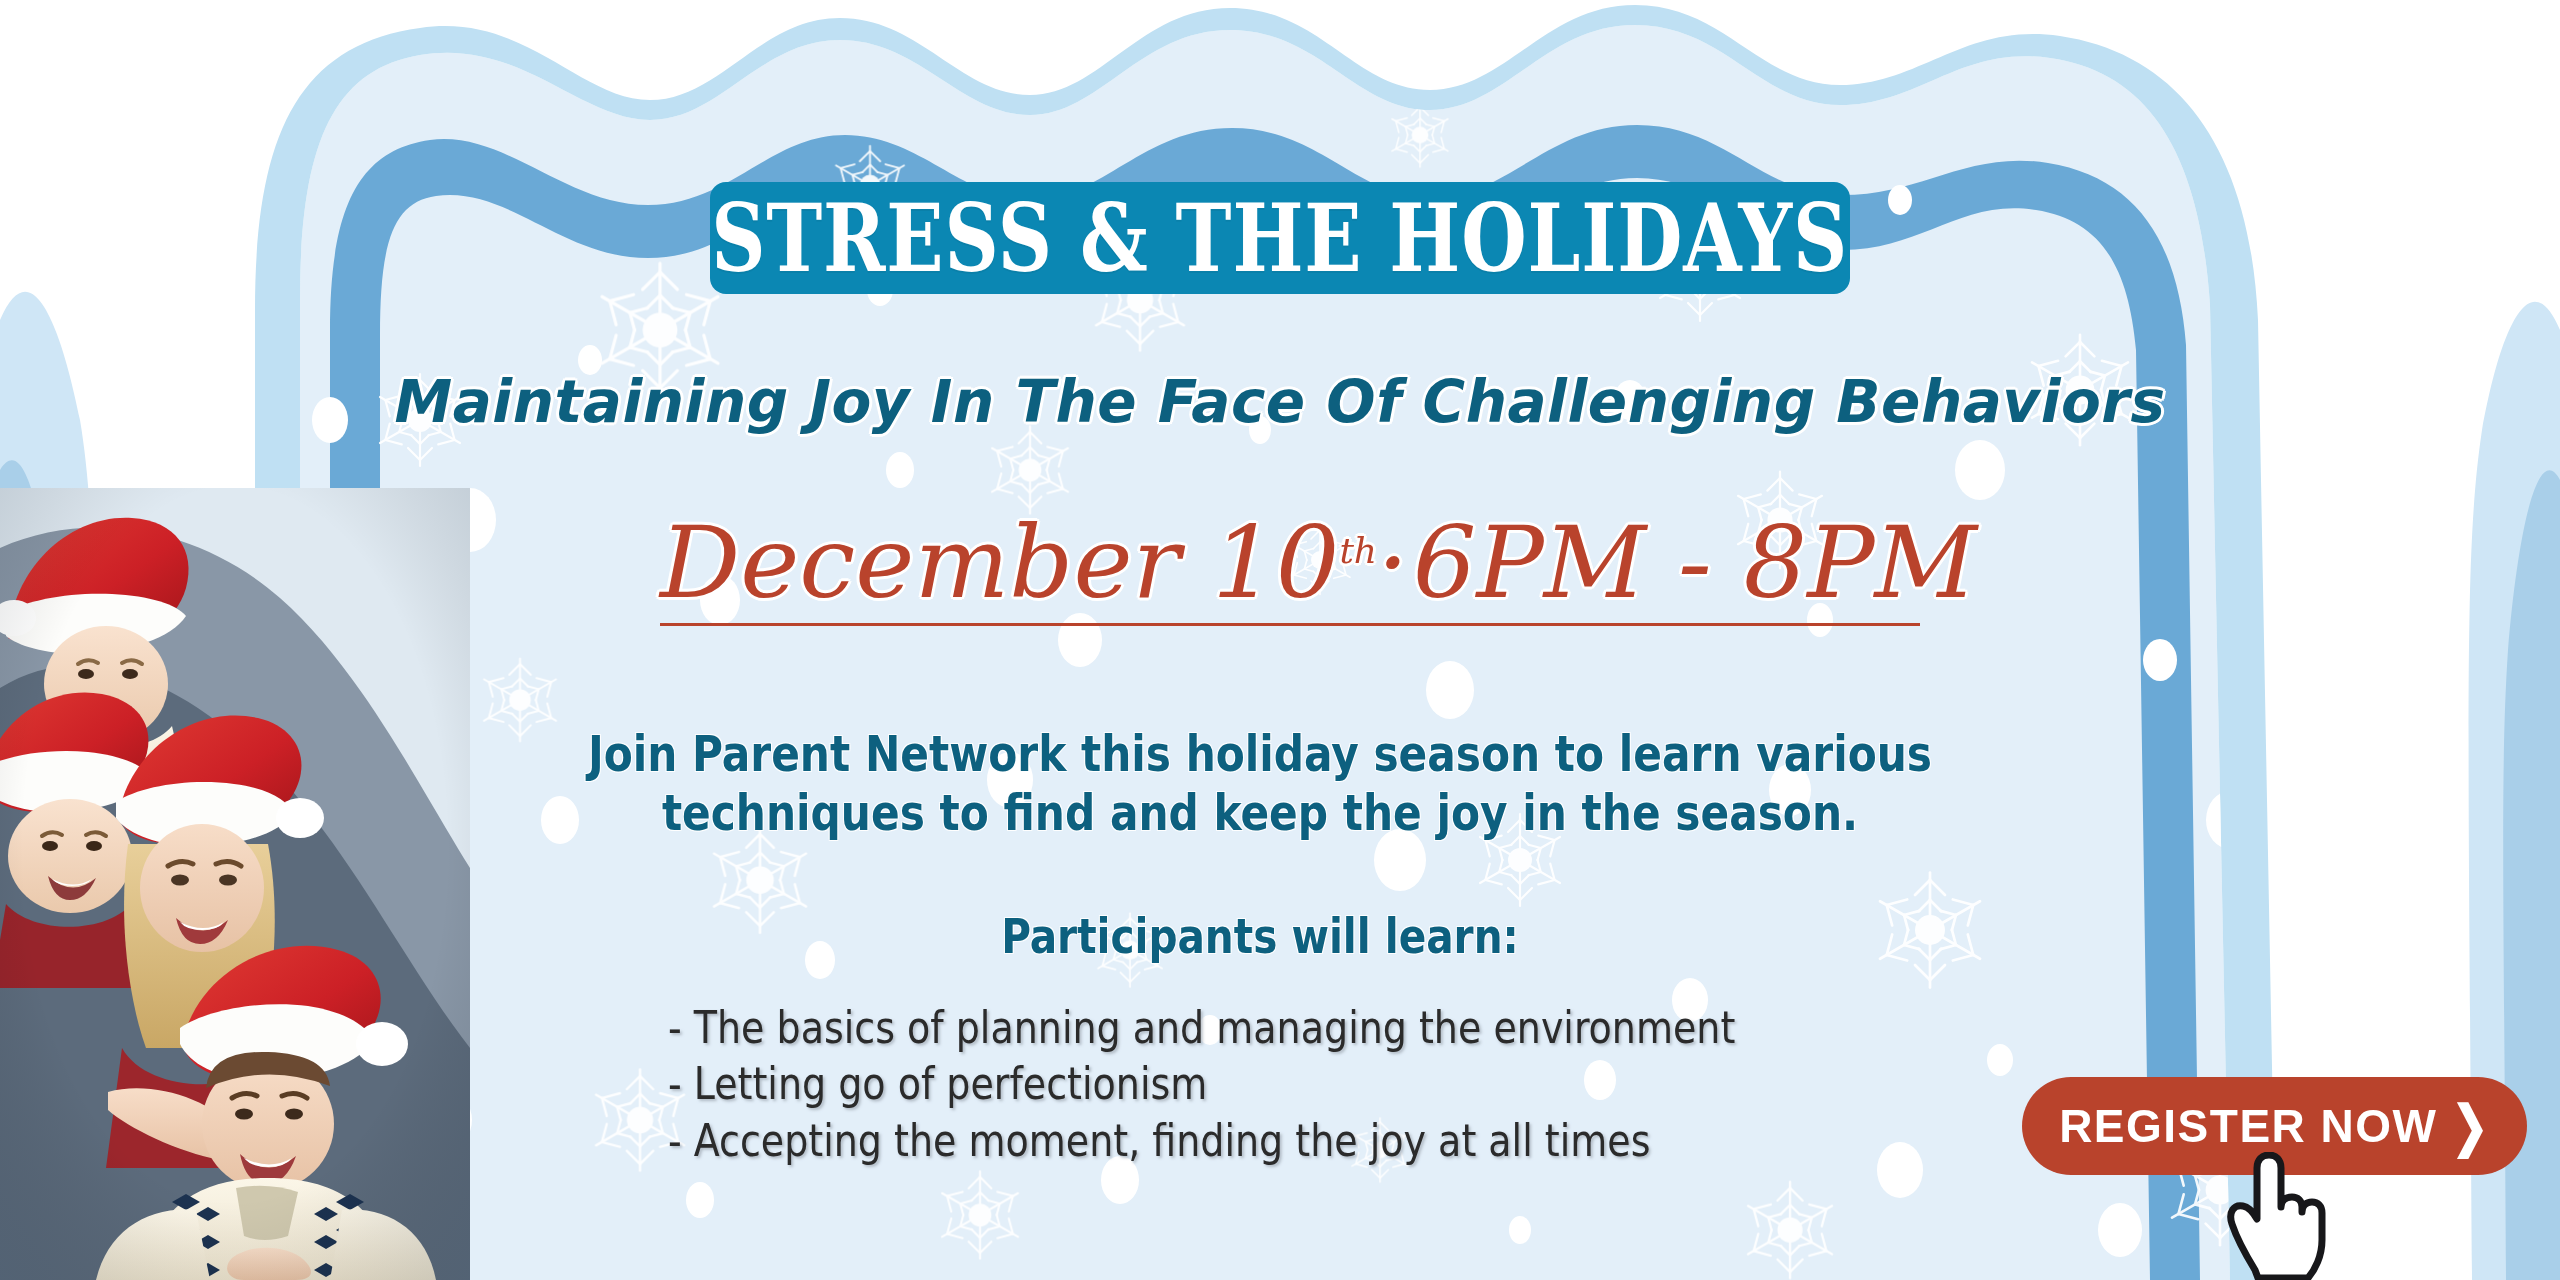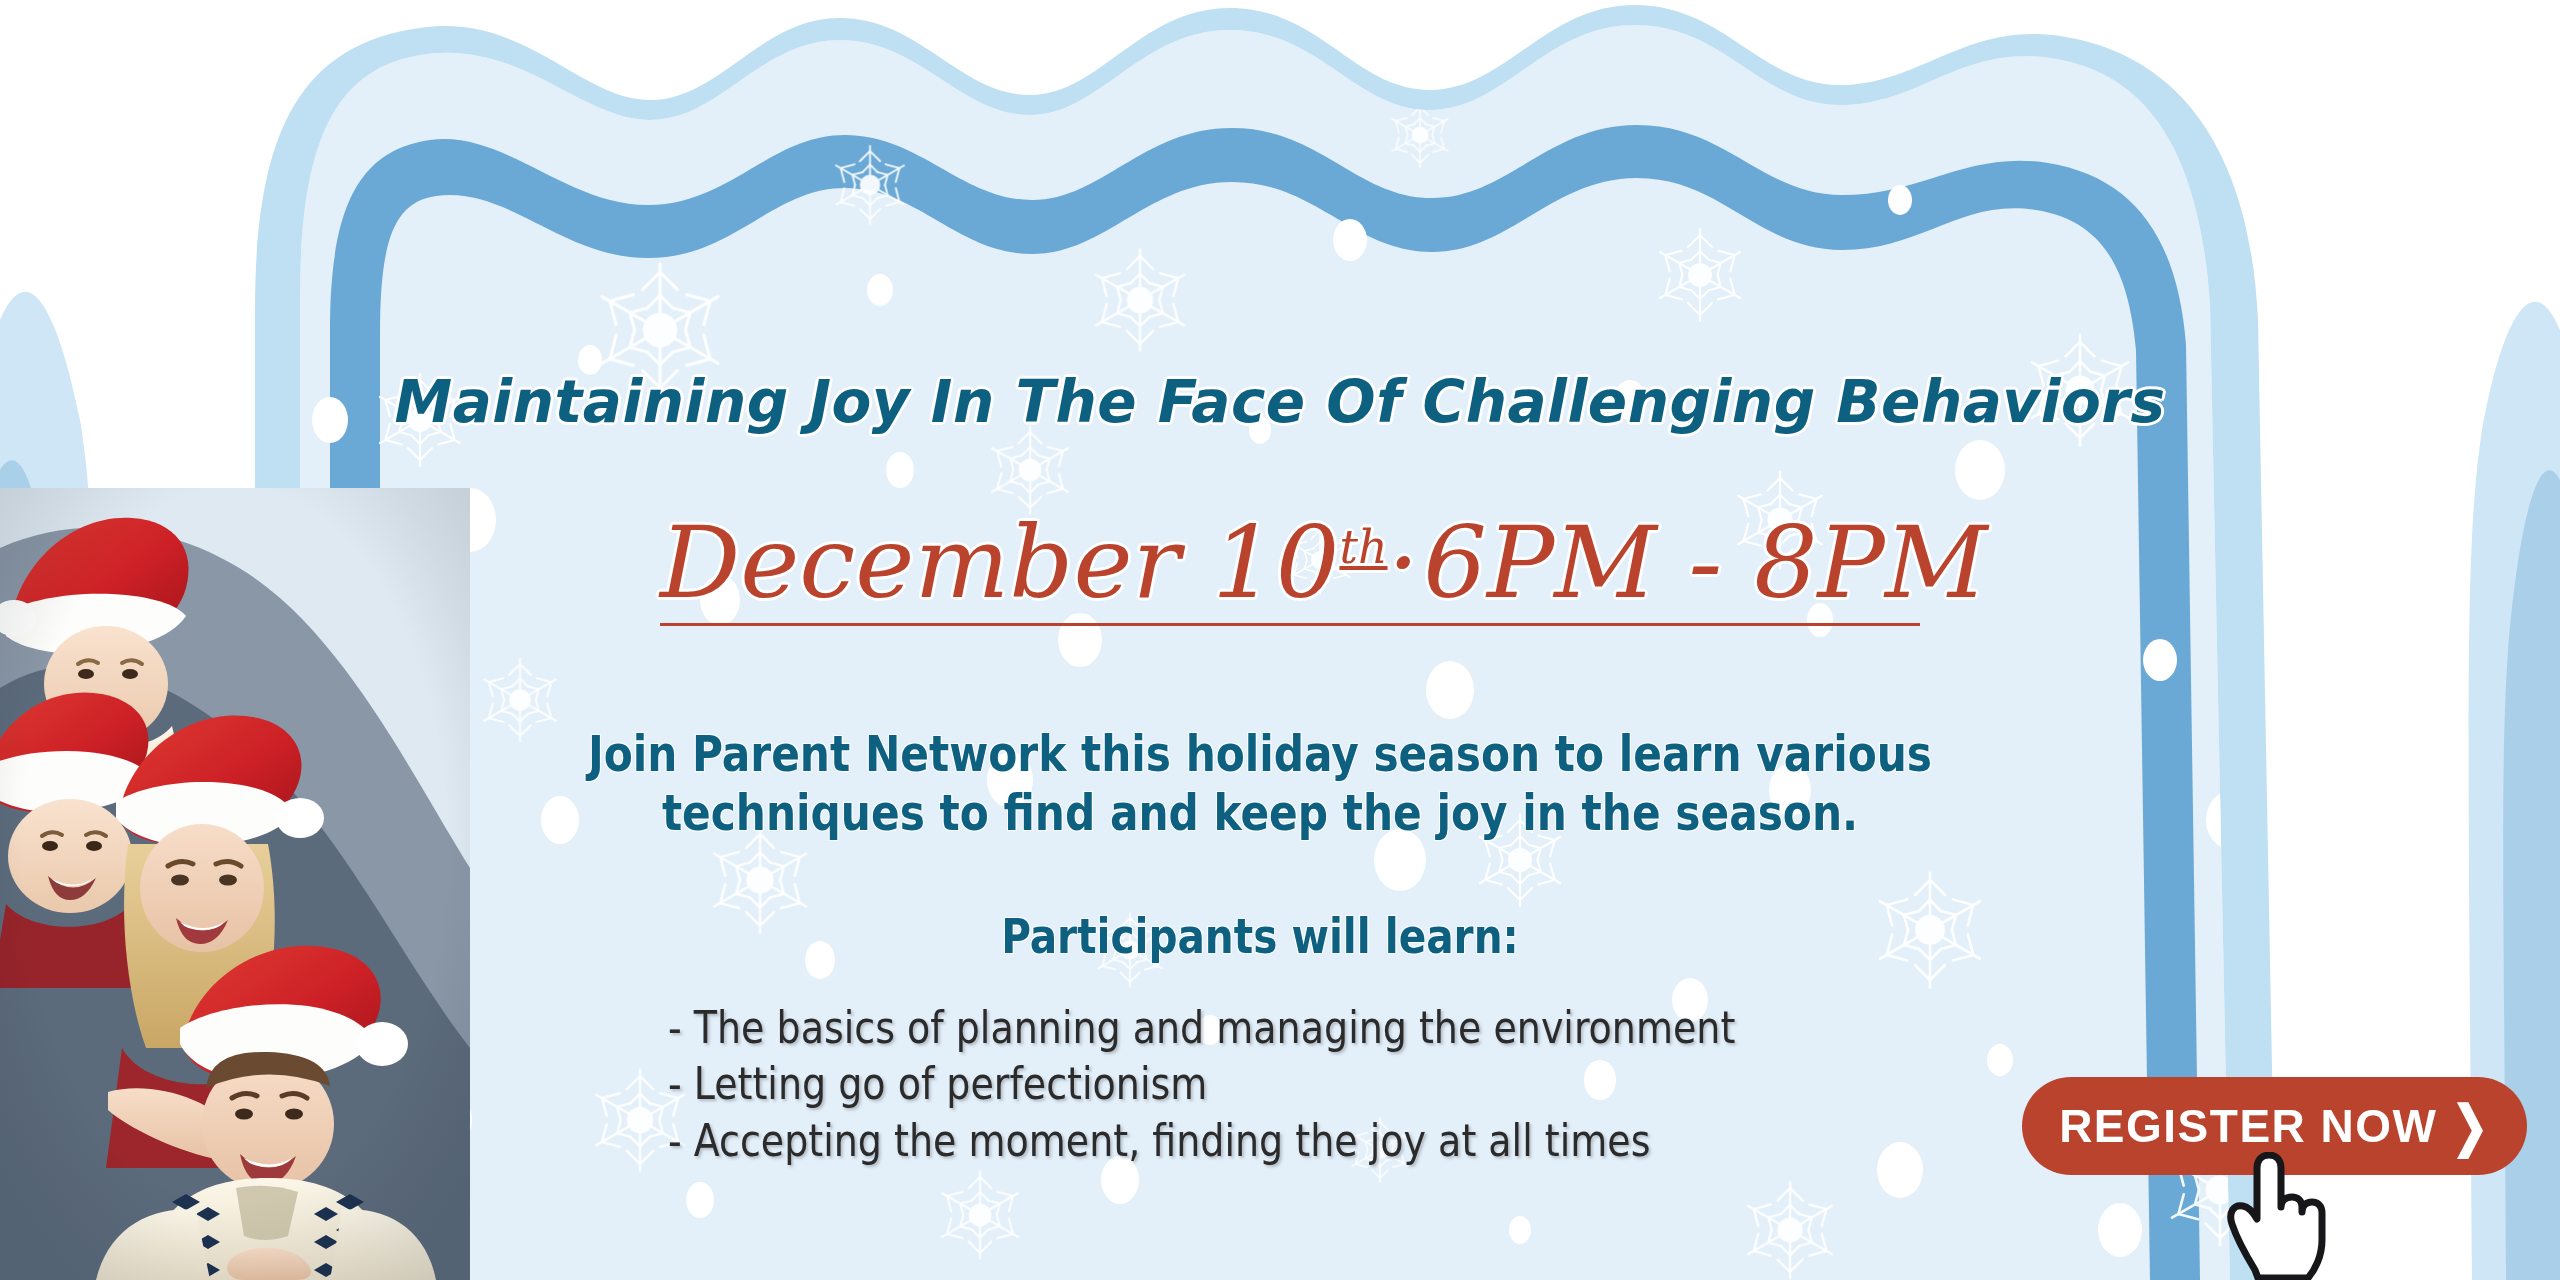--- a/index.html
+++ b/index.html
@@ -96,23 +96,22 @@
     color: #b9432c;
     line-height: 1.05;
     white-space: nowrap;
     text-shadow:
       -2px -2px 0 #ffffff,  2px -2px 0 #ffffff,
       -2px  2px 0 #ffffff,  2px  2px 0 #ffffff,
        0   -3px 0 #ffffff,  0    3px 0 #ffffff,
       -3px  0   0 #ffffff,  3px  0   0 #ffffff;
   }
   .date-line .sup {
-    font-size: 46px;
+    font-size: 36px;
     vertical-align: super;
-    text-decoration: underline;
   }
   .date-line .dot { letter-spacing: 4px; }
   .date-rule {
     margin: 8px auto 0;
     width: 100%;
     height: 3px;
     background: #b9432c;
   }
 
   
@@ -383,20 +382,23 @@
       <ellipse cx="2300" cy="1250" rx="15" ry="19"></ellipse>
       <ellipse cx="880" cy="290" rx="13" ry="16"></ellipse>
       <ellipse cx="1350" cy="240" rx="17" ry="21"></ellipse>
       <ellipse cx="1900" cy="200" rx="12" ry="15"></ellipse>
       <ellipse cx="2270" cy="560" rx="20" ry="25"></ellipse>
       <ellipse cx="1690" cy="1000" rx="18" ry="22"></ellipse>
       <ellipse cx="2120" cy="1230" rx="22" ry="27"></ellipse>
     </g>
   </svg>
 
+  <div class="title-bar">
+    <span class="title-text">STRESS &amp; THE HOLIDAYS</span>
+  </div>
 
   <div class="subtitle">Maintaining Joy In The Face Of Challenging Behaviors</div>
 
   <div class="date-wrap">
     <div class="date-line"><span>December 10</span><span class="sup">th</span><span class="dot">·</span><span>6PM - 8PM</span></div>
     <div class="date-rule"></div>
   </div>
 
   <div class="intro">Join Parent Network this holiday season to learn various techniques to find and keep the joy in the season.</div>
 

